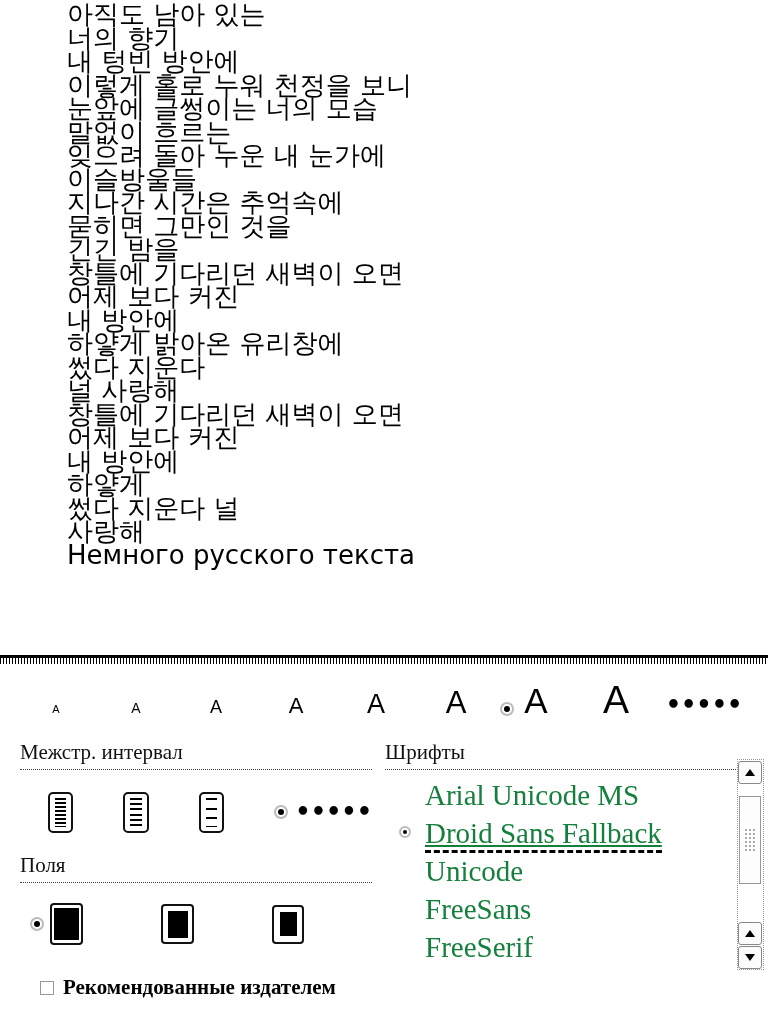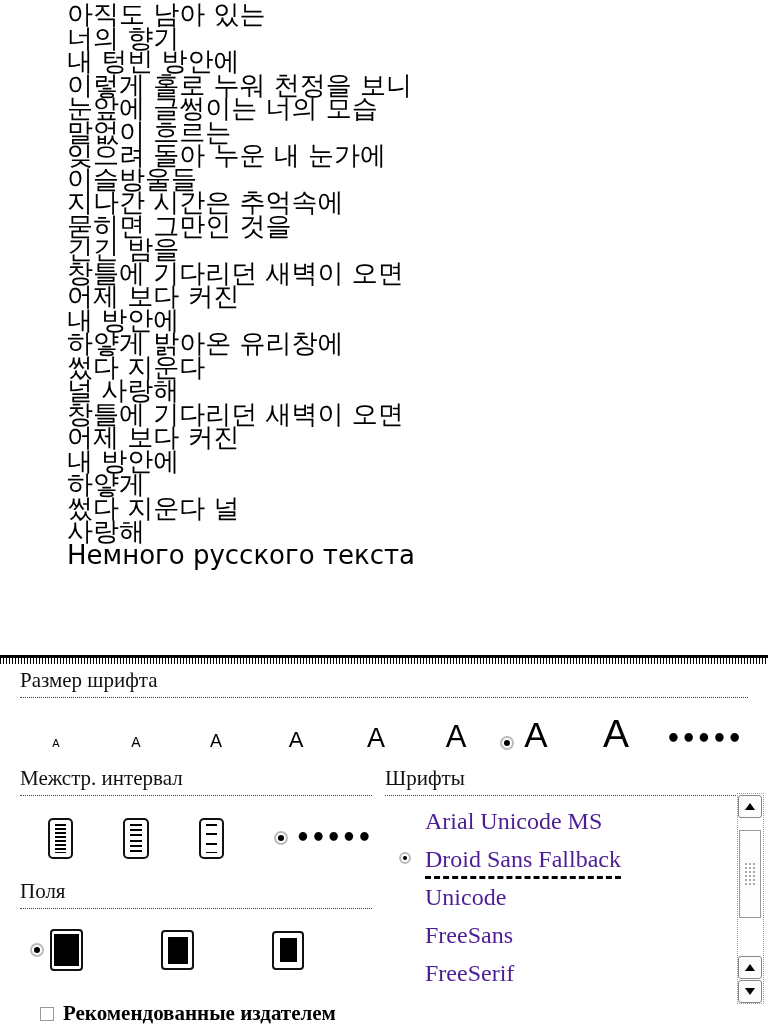--- a/index.html
+++ b/index.html
@@ -11,21 +11,21 @@
             font-family:"DejaVu Sans","Liberation Sans",sans-serif;
             font-size:26px; line-height:23.5px; white-space:nowrap; }
 
   
   .panel { position:relative; width:768px; }
   .comb { height:9px;
           background:
             repeating-linear-gradient(90deg,#000 0 1px,#fff 1px 3px) 0 3px / 100% 6px no-repeat,
             linear-gradient(#000,#000) 0 0 / 100% 3px no-repeat; }
 
-  .heading { font-size:21px; color:#111; padding-bottom:4px; border-bottom:1px dotted #444; }
+  .heading { font-size:21px; color:#111; padding-bottom:4px; border-bottom:1px dotted #444;margin-top:8px; }
   .h-main { margin:4px 20px 0 20px; }
 
   
   .a-row { display:flex; align-items:baseline; padding:14px 0 0 16px; height:66px;
            font-family:"Liberation Sans","DejaVu Sans",sans-serif; }
   .a-slot { width:80px; text-align:center; position:relative; }
   .s0{font-size:11px}.s1{font-size:14px}.s2{font-size:18px}.s3{font-size:22px}
   .s4{font-size:27px}.s5{font-size:31px}.s6{font-size:35px}.s7{font-size:39px}
   .radio { display:inline-block; width:14px; height:14px; border-radius:50%;
            border:2px solid #bbb; background:#fff; position:relative; vertical-align:middle; }
@@ -63,23 +63,23 @@
   .mg-gap { width:78px; }
 
   
   .cb-row { display:flex; align-items:center; gap:9px; margin:26px 0 0 20px; }
   .checkbox { width:14px; height:14px; border:1px solid #999; background:#fff; }
   .cb-label { font-size:21px; font-weight:bold; }
 
   
   .font-list { margin-top:6px; }
   .font-item { position:relative; padding-left:40px; height:38px; line-height:38px;
-               font-size:24px; color:#4c1d95; white-space:nowrap; }
+               font-size:29px; color:#15803d; white-space:nowrap; }
   .font-item .radio { position:absolute; left:14px; top:12px; width:12px; height:12px; }
-  .font-item.selected .label { display:inline-block;
+  .font-item.selected .label { text-decoration:underline; display:inline-block;
                border-bottom:3px dashed #000; padding-bottom:0px; line-height:34px; }
 
   
   .sbar { position:absolute; top:27px; right:0; width:27px; height:211px; }
   .sbar .track { position:absolute; inset:0; border:1px dotted #999; background:#fff; }
   .sbtn { position:absolute; left:1px; width:24px; height:23px; background:#fcfcfc;
           border:1px solid #888; border-radius:3px;
           display:flex; align-items:center; justify-content:center; }
   .sbtn-top { top:2px; }
   .sbtn-up2 { bottom:25px; }
@@ -121,21 +121,20 @@
   <div>내 방안에</div>
   <div>하얗게</div>
   <div>썼다 지운다 널</div>
   <div>사랑해</div>
   <div>Немного русского текста</div>
 </div>
 
 <div class="panel">
   <div class="comb"></div>
 
-  <div class="heading h-main">Размер шрифта</div>
 
   <div class="a-row">
     <div class="a-slot">
       <span class="s0">A</span>
     </div>
     <div class="a-slot">
       <span class="s1">A</span>
     </div>
     <div class="a-slot">
       <span class="s2">A</span>

